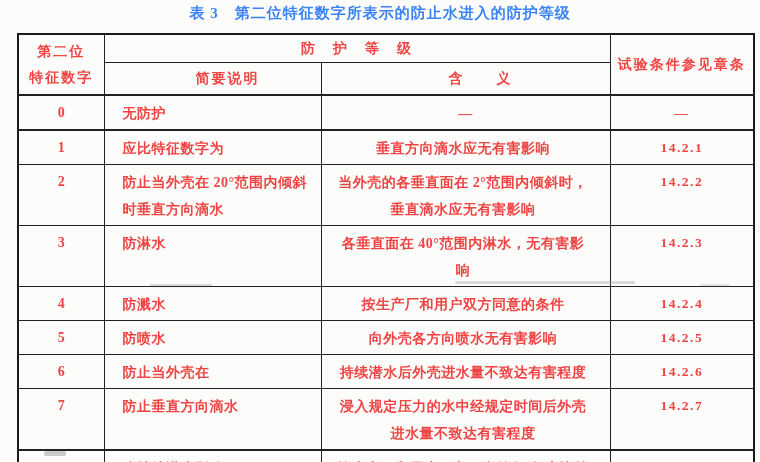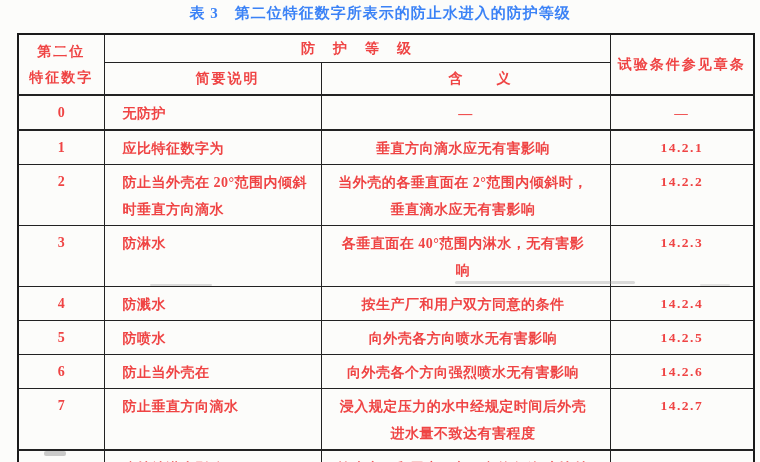--- a/index.html
+++ b/index.html
@@ -127,21 +127,21 @@
       </tr>
       <tr style="height:28px">
         <td class="c-num">5</td>
         <td class="c-brief">防喷水</td>
         <td class="c-mean">向外壳各方向喷水无有害影响</td>
         <td class="c-test">14.2.5</td>
       </tr>
       <tr style="height:27px">
         <td class="c-num">6</td>
         <td class="c-brief">防止当外壳在</td>
-        <td class="c-mean">向外壳各个方向强烈喷水无有害影响</td>
+        <td class="c-mean">持续潜水后外壳进水量不致达有害程度</td>
         <td class="c-test">14.2.6</td>
       </tr>
       <tr class="thick-bottom" style="height:60px">
         <td class="c-num">7</td>
         <td class="c-brief">防止垂直方向滴水</td>
         <td class="c-mean">浸入规定压力的水中经规定时间后外壳进水量不致达有害程度</td>
         <td class="c-test">14.2.7</td>
       </tr>
       <tr style="height:78px">
         <td class="c-num">8</td>

